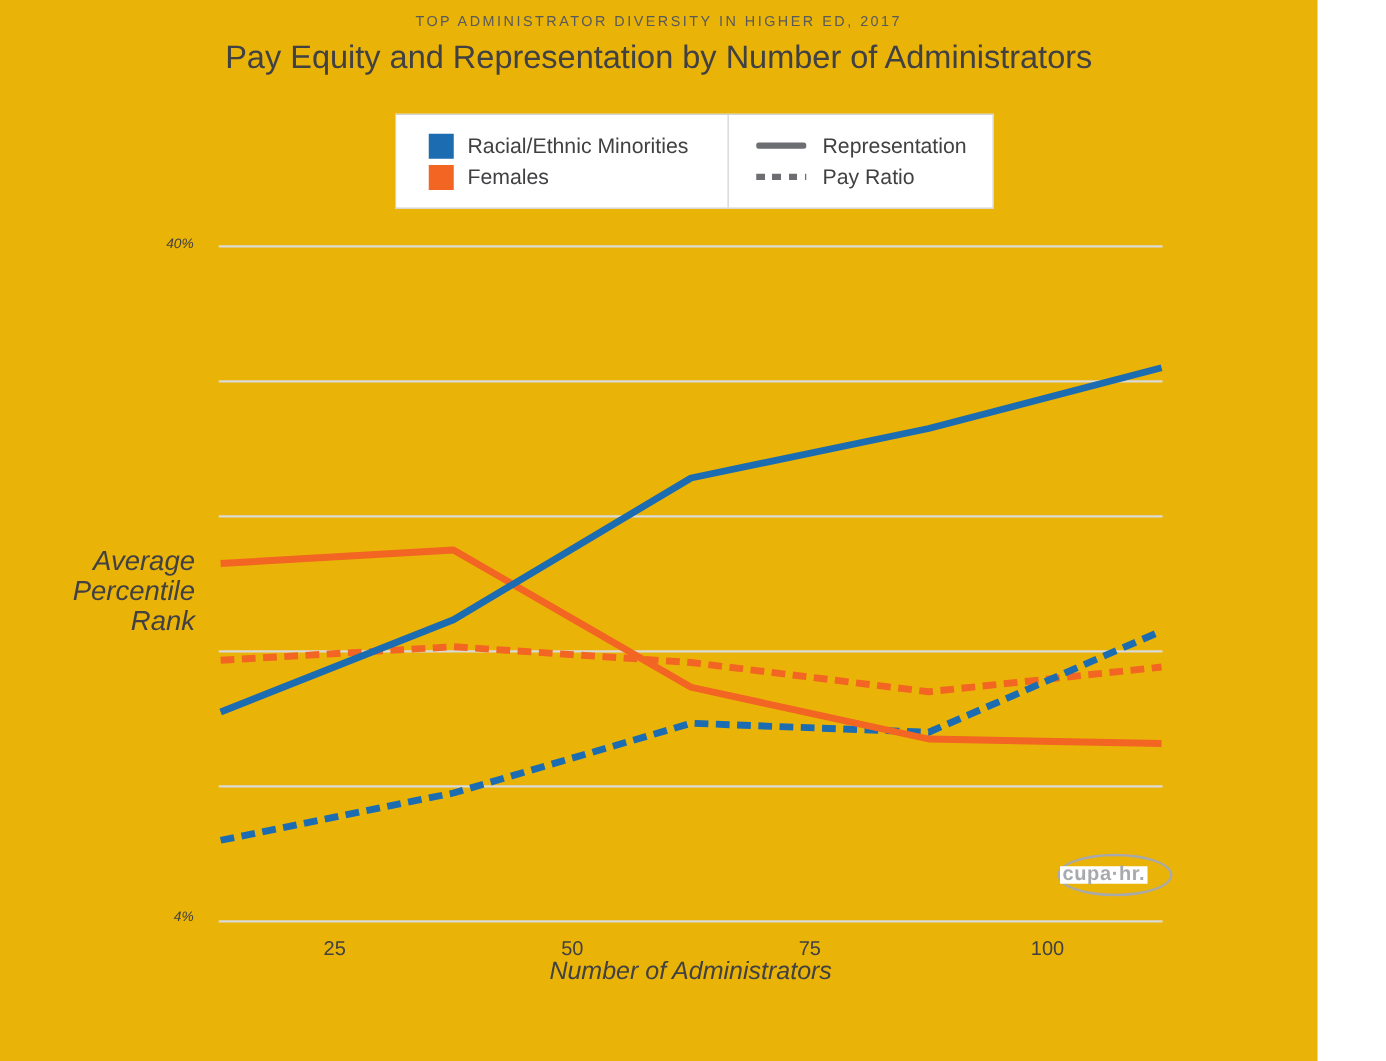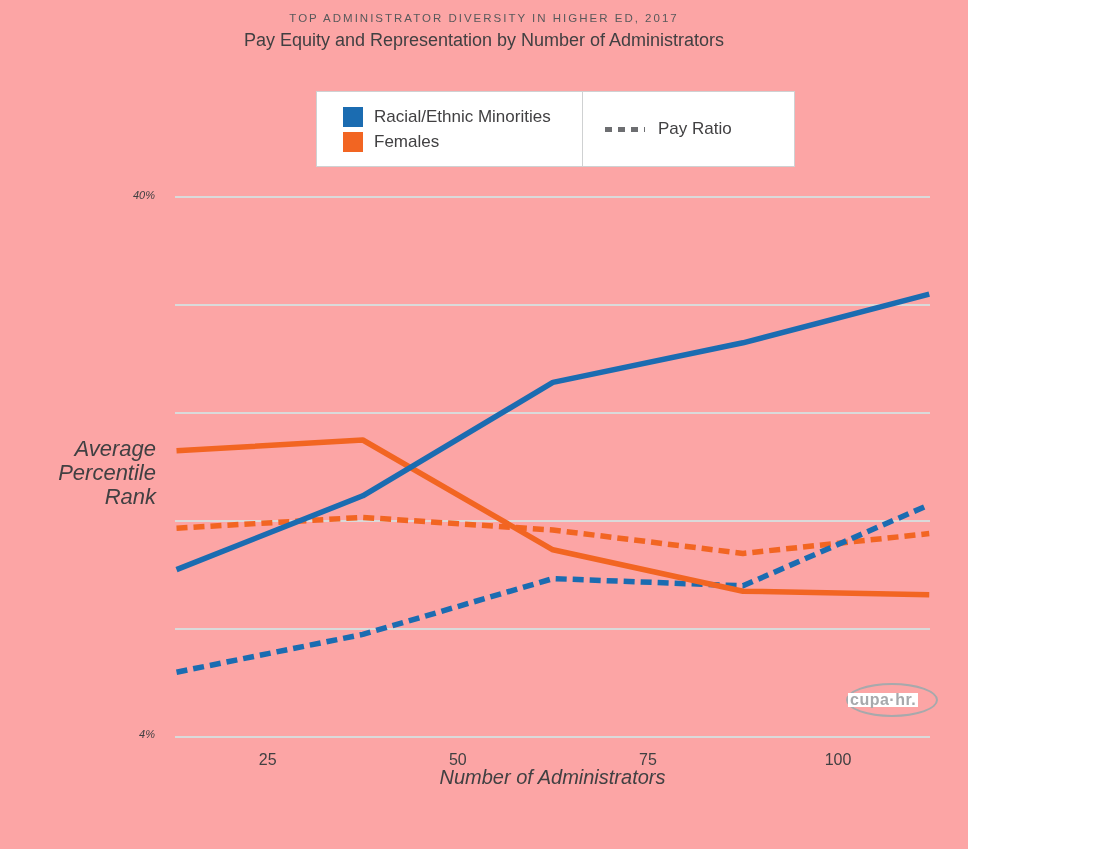--- a/index.html
+++ b/index.html
@@ -1,27 +1,27 @@
 <!DOCTYPE html>
 <html><head>
 <meta charset="utf-8">
 <style>
   html,body{margin:0;padding:0;background:#fff;}
   #page{
-    position:relative;width:956px;height:849px;background:#fca5a5;overflow:hidden;
-    font-family:"Liberation Sans",sans-serif;color:#414042;padding-left:12px;
+    position:relative;width:1054px;height:849px;background:#eab308;overflow:hidden;
+    font-family:"Liberation Sans",sans-serif;color:#414042;
   }
   
   .kicker{
     position:absolute;top:12px;left:0;width:100%;text-align:center;
     font-size:11.5px;letter-spacing:2px;color:#58595b;
   }
   .title{
     position:absolute;top:30px;left:0;width:100%;text-align:center;
-    font-size:18px;font-weight:400;color:#414042;
+    font-size:26px;font-weight:400;color:#414042;
   }
   
   .legend{
     position:absolute;left:316px;top:91px;height:76px;display:flex;
     border:1px solid #cfd1d2;background:#fff;box-sizing:border-box;justify-content:center;
   }
   .legend-cell{
     display:flex;flex-direction:column;justify-content:center;
     box-sizing:border-box;white-space:nowrap;
   }
@@ -74,20 +74,24 @@
         <span class="swatch" style="background: rgb(27, 108, 177);"></span>
         <span>Racial/Ethnic Minorities</span>
       </div>
       <div class="legend-row">
         <span class="swatch" style="background: rgb(242, 101, 34);"></span>
         <span>Females</span>
       </div>
     </div>
     <div class="legend-cell styles">
       <div class="legend-row">
+        <span class="line-sample solid" style="color: rgb(109, 110, 113);"></span>
+        <span>Representation</span>
+      </div>
+      <div class="legend-row">
         <span class="line-sample dashed" style="color: rgb(109, 110, 113);"></span>
         <span>Pay Ratio</span>
       </div>
     </div>
   </div>
 
   <svg id="chart-svg" width="1109" height="849" viewBox="0 0 1109 849">
       <line x1="175" x2="930" y1="197" y2="197" stroke="#dadada" stroke-width="1.8"></line>
       <line x1="175" x2="930" y1="305" y2="305" stroke="#dadada" stroke-width="1.8"></line>
       <line x1="175" x2="930" y1="413" y2="413" stroke="#dadada" stroke-width="1.8"></line>

